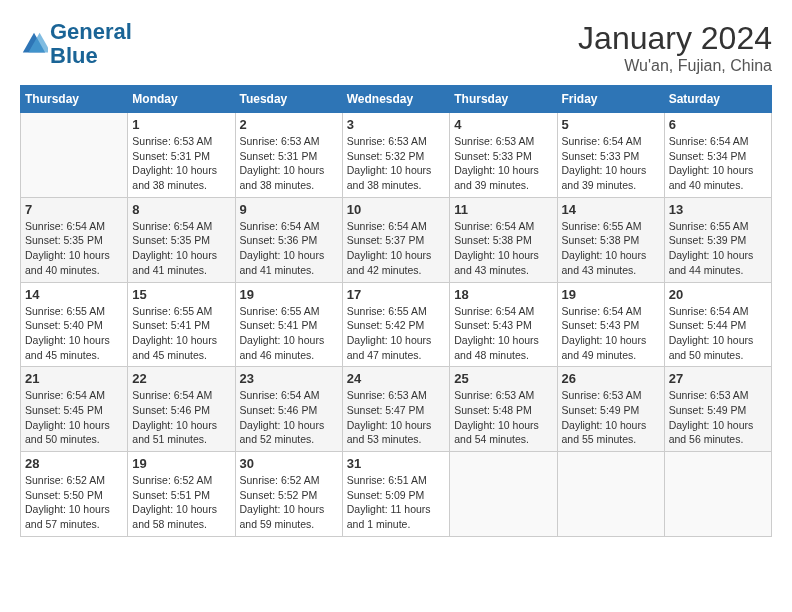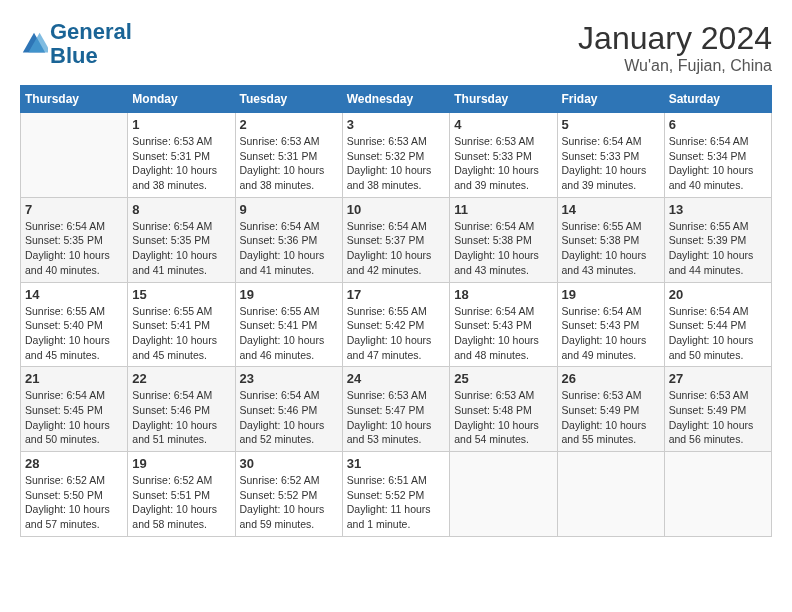--- a/index.html
+++ b/index.html
@@ -339,21 +339,21 @@
         <td>
           <span class="day-number">30</span>
           <div class="day-info" style="white-space: pre-line;">Sunrise: 6:52 AM
 Sunset: 5:52 PM
 Daylight: 10 hours
 and 59 minutes.</div>
         </td>
         <td>
           <span class="day-number">31</span>
           <div class="day-info" style="white-space: pre-line;">Sunrise: 6:51 AM
-Sunset: 5:52 PM
+Sunset: 5:09 PM
 Daylight: 11 hours
 and 1 minute.</div>
         </td>
         <td class="empty-cell"></td>
         <td class="empty-cell"></td>
         <td class="empty-cell"></td>
       </tr>
     </tbody>
 </table>
 

